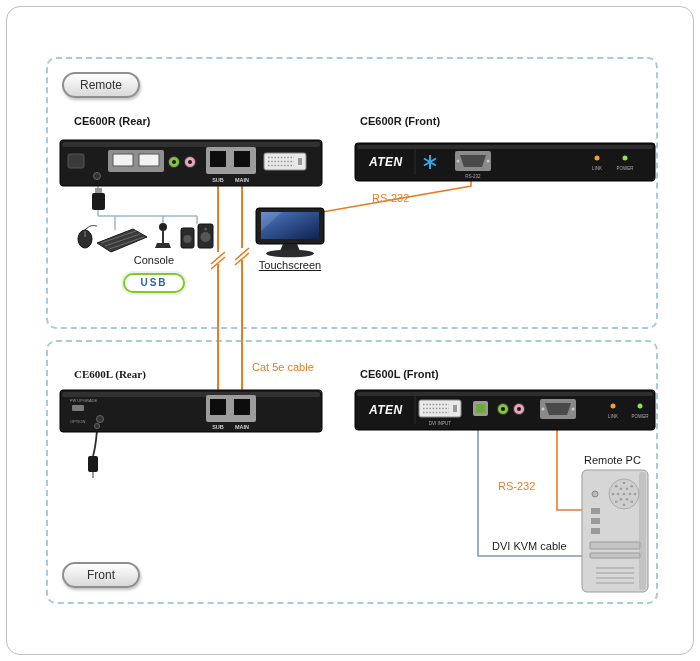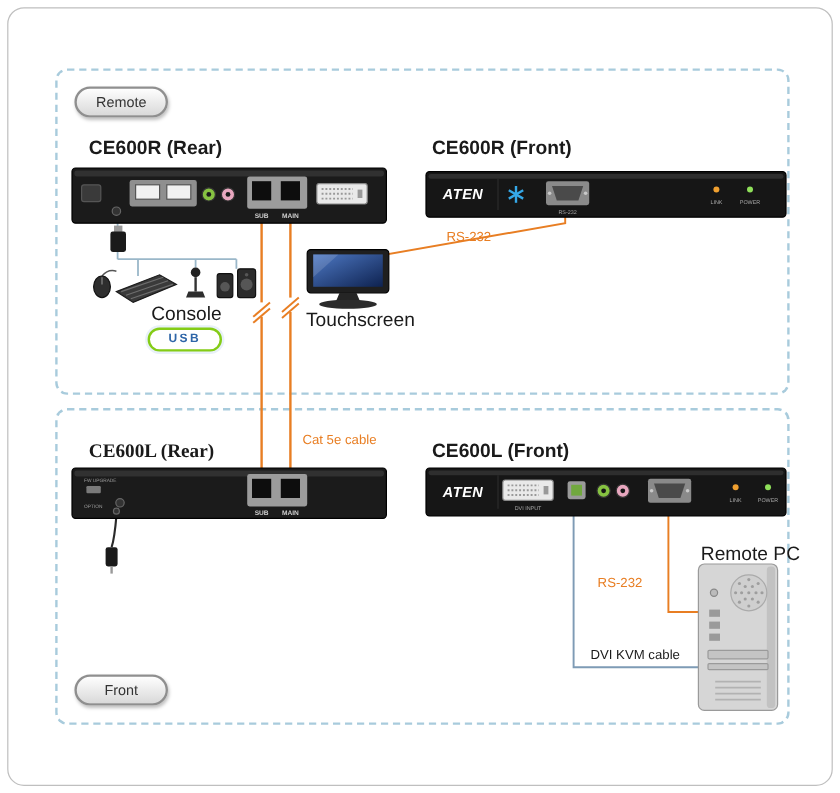--- a/index.html
+++ b/index.html
@@ -10,21 +10,21 @@
   .dashed-box{position:absolute;border:2px dashed #a8cbdc;border-radius:10px;}
   .box-remote{left:46px;top:57px;width:608px;height:268px;}
   .box-local{left:46px;top:340px;width:608px;height:260px;}
   .pill{position:absolute;width:74px;height:22px;line-height:22px;text-align:center;
         border:2px solid #8f8f8f;border-radius:13px;color:#333;font-size:12px;
         background:linear-gradient(#fefefe,#d9d9d9);box-shadow:1px 2px 3px rgba(0,0,0,.25);z-index:20;}
   .usb-pill{position:absolute;left:123px;top:273px;width:58px;height:16px;line-height:16px;
         text-align:center;border:2px solid #84cc16;border-radius:10px;background:#fff;
         color:#2f66a8;font-size:10px;font-weight:bold;letter-spacing:2px;
         box-shadow:0 0 0 2px #e8f1f8;z-index:20;}
-  .lbl{position:absolute;color:#1a1a1a;font-size:16px;z-index:20;white-space:nowrap;}
+  .lbl{position:absolute;color:#1a1a1a;font-size:11px;z-index:20;white-space:nowrap;}
   .lbl-bold{font-weight:bold;}
   .lbl-orange{color:#e87e23;font-size:11px;}
   .lbl-small{font-size:11px;}
   svg.layer{position:absolute;left:0;top:0;z-index:10;}
   svg text{font-family:"Liberation Sans",sans-serif;}
 </style>
 </head>
 <body>
 
 <div class="stage">
@@ -267,21 +267,21 @@
   <div class="pill" style="left:62px;top:562px;">
     <span>Front</span>
   </div>
   <div class="usb-pill">
     <span>USB</span>
   </div>
 
   <div class="lbl lbl-bold" style="left:74px;top:115px;">CE600R (Rear)</div>
   <div class="lbl lbl-bold" style="left:360px;top:115px;">CE600R (Front)</div>
   <div class="lbl" style="left:126px;top:254px;width:56px;text-align:center;">Console</div>
-  <div class="lbl" style="left:255px;top:259px;width:70px;text-align:center;">Touchscreen</div>
+  <div class="lbl" style="left:255px;top:259px;width:70px;text-align:center;text-decoration:underline;">Touchscreen</div>
   <div class="lbl lbl-orange" style="left:372px;top:192px;">RS-232</div>
 
   <div class="lbl lbl-orange" style="left:252px;top:361px;text-align:right;">Cat 5e cable</div>
 
   <div class="lbl lbl-bold" style="left:74px;top:368px;font-family:Liberation Serif, serif;">CE600L (Rear)</div>
   <div class="lbl lbl-bold" style="left:360px;top:368px;">CE600L (Front)</div>
   <div class="lbl lbl-orange" style="left:498px;top:480px;">RS-232</div>
   <div class="lbl" style="left:584px;top:454px;">Remote PC</div>
   <div class="lbl lbl-small" style="left:492px;top:540px;">DVI KVM cable</div>
 

